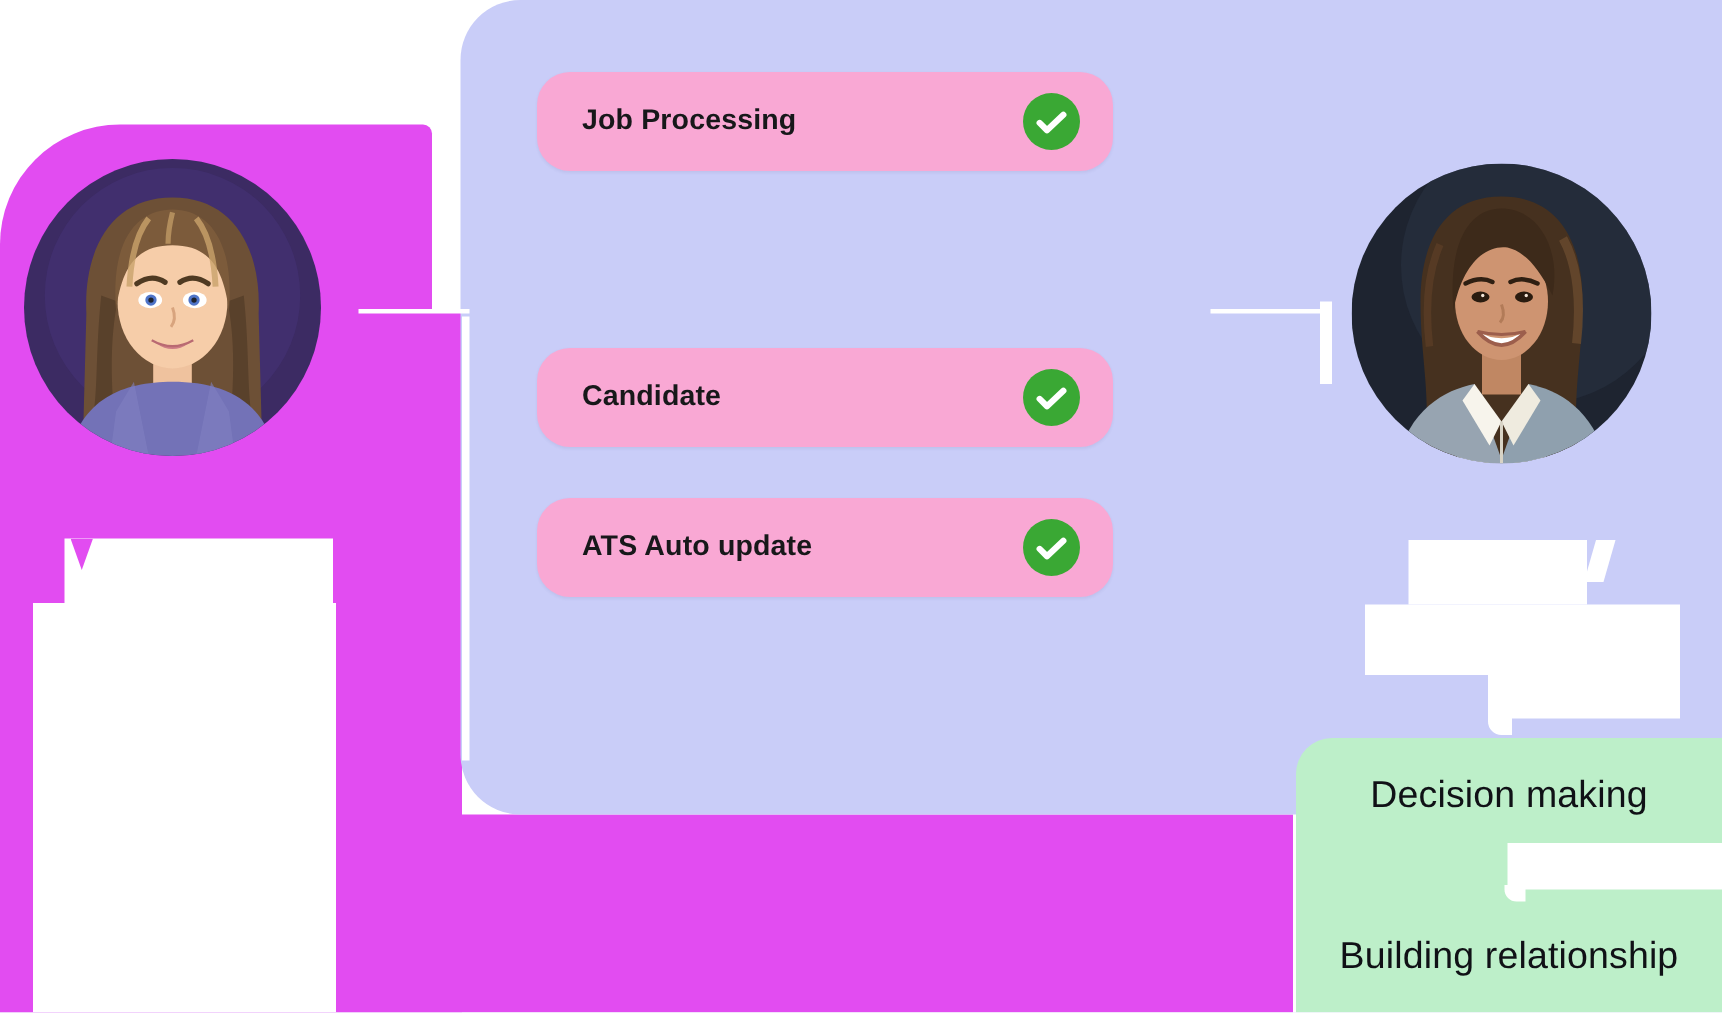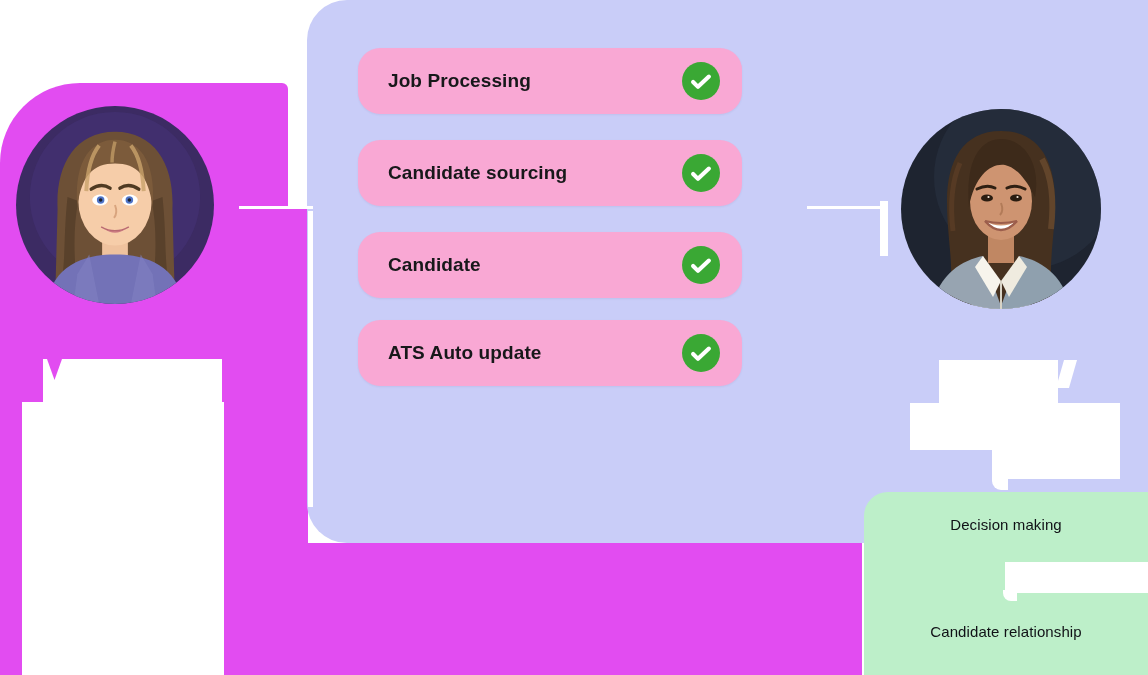--- a/index.html
+++ b/index.html
@@ -45,21 +45,21 @@
   #mask-left-card{left:22px;top:402px;width:202px;height:273px;}
   #mask-right-h1{left:939px;top:360px;width:119px;height:43px;}
   #mask-right-h1b{left:1060px;top:360px;width:13px;height:28px;transform:skewX(-16deg);}
   #mask-right-h2{left:910px;top:403px;width:210px;height:47px;}
   #mask-right-h3{left:992px;top:450px;width:128px;height:29px;}
   #mask-right-h3-tail{left:992px;top:477px;width:16px;height:13px;border-radius:0 0 0 9px;}
   
   #human-card{left:864px;top:492px;width:284px;height:183px;background:#BDEFC9;border-radius:24px 0 0 0;}
   .human-task{
     position:absolute;left:0;width:100%;text-align:center;
-    font-size:15px;font-weight:500;color:#101116;letter-spacing:.1px;
+    font-size:25px;font-weight:500;color:#101116;letter-spacing:.1px;
   }
   #human-task-1{top:24px;}
   #human-task-3{top:131px;}
   #mask-human-task{left:141px;top:70px;width:143px;height:31px;}
   #mask-human-task-tail{left:139px;top:98px;width:14px;height:11px;border-radius:0 0 0 8px;}
 </style>
 </head>
 <body>
 
 <div id="stage">
@@ -106,39 +106,30 @@
 
   <div class="abs task-row" style="top:48px">
     <span class="task-label">Job Processing</span>
     <span class="check-badge">
       <svg viewBox="0 0 24 24">
           <circle cx="12" cy="12" r="12" fill="#3AA834"></circle>
           <path d="M7 12.6l3.1 3.1L17 9.2" stroke="#fff" stroke-width="2.6" fill="none" stroke-linecap="round" stroke-linejoin="round"></path>
         </svg>
     </span>
   </div>
-  <div class="abs task-row" style="top:140px">
-    <span class="task-label">Candidate sourcing</span>
-    <span class="check-badge">
-      <svg viewBox="0 0 24 24">
-          <circle cx="12" cy="12" r="12" fill="#3AA834"></circle>
-          <path d="M7 12.6l3.1 3.1L17 9.2" stroke="#fff" stroke-width="2.6" fill="none" stroke-linecap="round" stroke-linejoin="round"></path>
-        </svg>
-    </span>
-  </div>
   <div class="abs task-row" style="top:232px">
     <span class="task-label">Candidate</span>
     <span class="check-badge">
       <svg viewBox="0 0 24 24">
           <circle cx="12" cy="12" r="12" fill="#3AA834"></circle>
           <path d="M7 12.6l3.1 3.1L17 9.2" stroke="#fff" stroke-width="2.6" fill="none" stroke-linecap="round" stroke-linejoin="round"></path>
         </svg>
     </span>
   </div>
-  <div class="abs task-row" style="top:320px">
+  <div class="abs task-row" style="top:332px">
     <span class="task-label">ATS Auto update</span>
     <span class="check-badge">
       <svg viewBox="0 0 24 24">
           <circle cx="12" cy="12" r="12" fill="#3AA834"></circle>
           <path d="M7 12.6l3.1 3.1L17 9.2" stroke="#fff" stroke-width="2.6" fill="none" stroke-linecap="round" stroke-linejoin="round"></path>
         </svg>
     </span>
   </div>
 
   <div class="abs portrait" id="photo-human">
@@ -177,16 +168,16 @@
   <div class="abs masked" id="mask-right-h1"></div>
   <div class="abs masked" id="mask-right-h1b"></div>
   <div class="abs masked" id="mask-right-h2"></div>
   <div class="abs masked" id="mask-right-h3"></div>
   <div class="abs masked" id="mask-right-h3-tail"></div>
 
   <div class="abs" id="human-card">
     <div class="human-task" id="human-task-1">Decision making</div>
     <div class="abs masked" id="mask-human-task"></div>
     <div class="abs masked" id="mask-human-task-tail"></div>
-    <div class="human-task" id="human-task-3">Candidate relationship</div>
+    <div class="human-task" id="human-task-3">Building relationship</div>
   </div>
 
 </div>
 
 </body></html>

